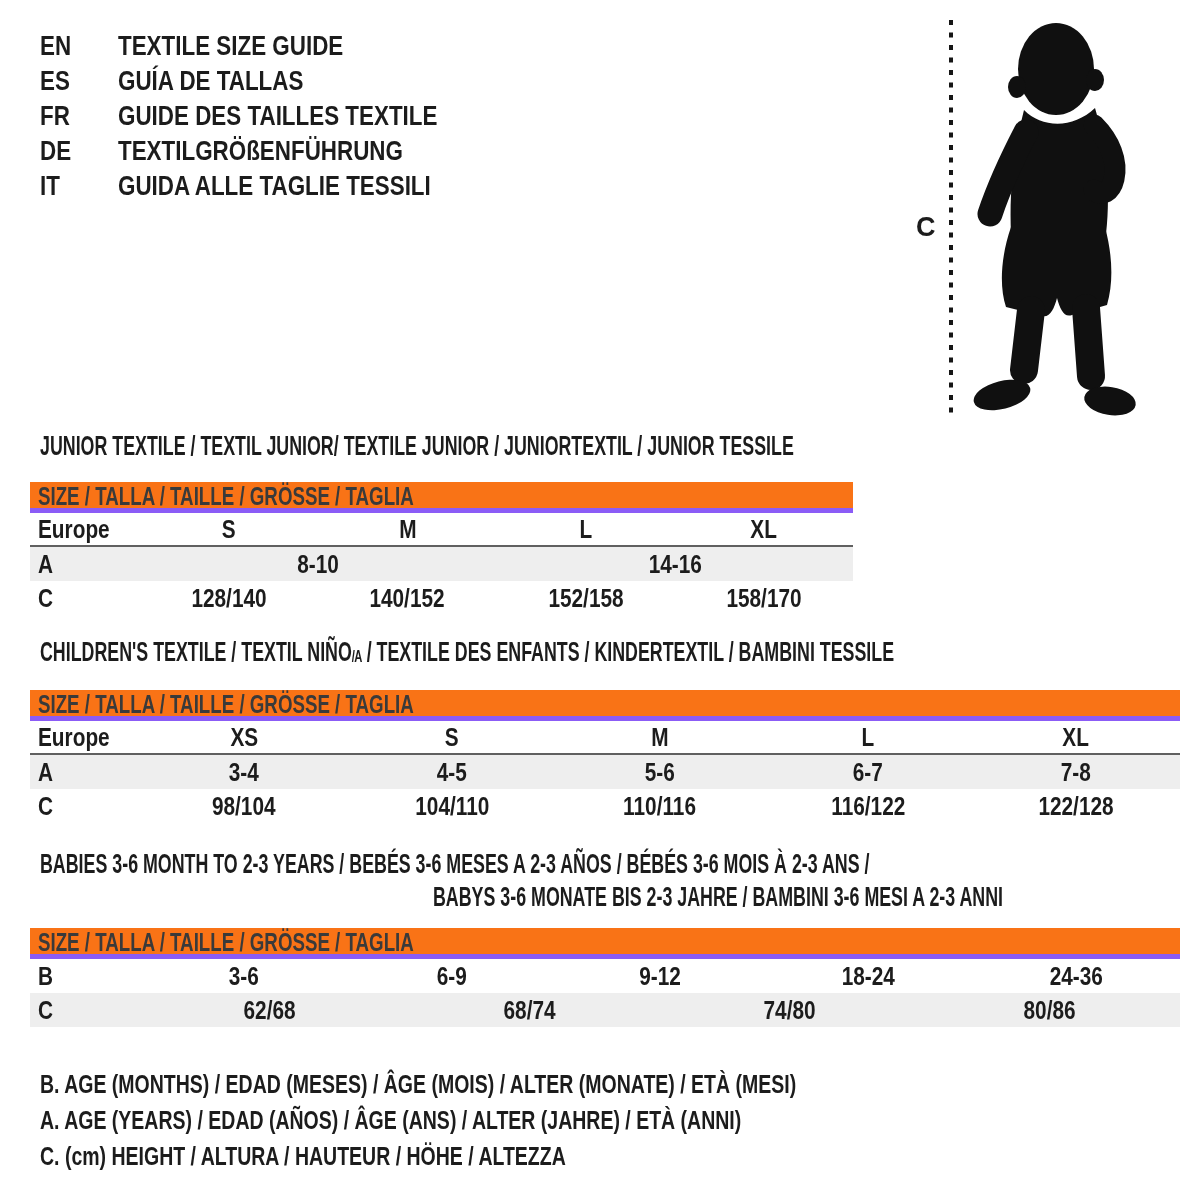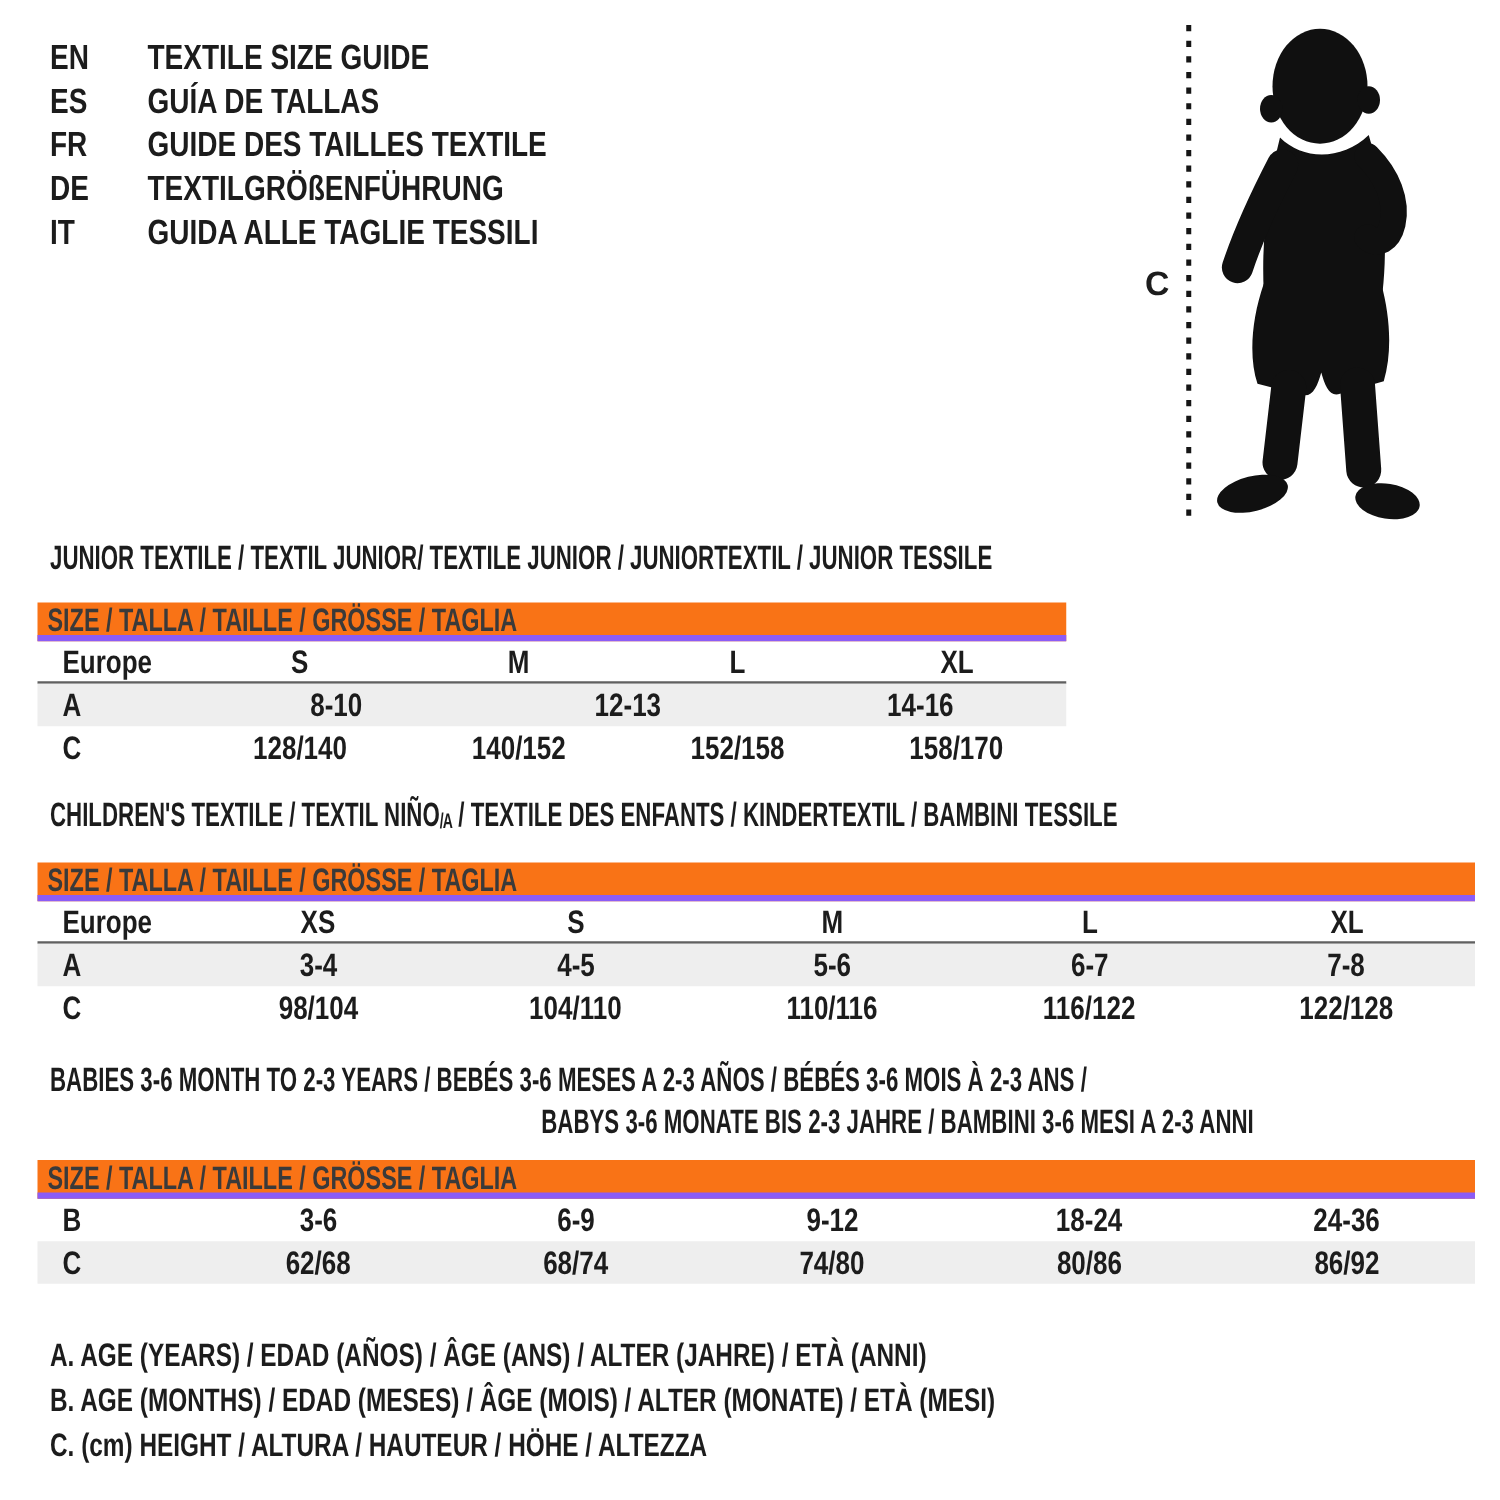--- a/index.html
+++ b/index.html
@@ -33,21 +33,21 @@
   
   .size-table { position:absolute; left:30px; }
   .size-bar {
     height:31px; box-sizing:border-box; background:#f97316;
     border-bottom:5px solid #8b5cf6; line-height:28px; padding-left:8px;
     font-size:26px; color:#3a3a3a;
   }
   .trow { display:flex; height:34px; line-height:34px; font-size:26px; box-sizing:border-box; }
   .trow.rule { border-bottom:2px solid #606060; line-height:32px; }
   .trow.alt  { background:#eeeeee; }
-  .tlabel { width:110px; padding-left:8px; box-sizing:border-box;margin-left:12px; }
+  .tlabel { width:110px; padding-left:8px; box-sizing:border-box; }
   .tcell  { flex:1 1 0; text-align:center; }
 
   
   .legend { position:absolute; left:40px; top:1066px; }
   .legend-row { height:36px; line-height:36px; font-size:26px; }
 </style>
 </head>
 <body>
 
 <div class="canvas">
@@ -106,21 +106,20 @@
     <div class="trow rule">
       <div class="tlabel"><span class="cnd">Europe</span></div>
       <div class="tcell"><span class="cnd-c">S</span></div>
       <div class="tcell"><span class="cnd-c">M</span></div>
       <div class="tcell"><span class="cnd-c">L</span></div>
       <div class="tcell"><span class="cnd-c">XL</span></div>
     </div>
     <div class="trow alt">
       <div class="tlabel"><span class="cnd">A</span></div>
       <div class="tcell"><span class="cnd-c">8-10</span></div>
-      <div class="tcell"><span class="cnd-c">12-13</span></div>
       <div class="tcell"><span class="cnd-c">14-16</span></div>
     </div>
     <div class="trow">
       <div class="tlabel"><span class="cnd">C</span></div>
       <div class="tcell"><span class="cnd-c">128/140</span></div>
       <div class="tcell"><span class="cnd-c">140/152</span></div>
       <div class="tcell"><span class="cnd-c">152/158</span></div>
       <div class="tcell"><span class="cnd-c">158/170</span></div>
     </div>
   </div>
@@ -173,23 +172,22 @@
       <div class="tcell"><span class="cnd-c">9-12</span></div>
       <div class="tcell"><span class="cnd-c">18-24</span></div>
       <div class="tcell"><span class="cnd-c">24-36</span></div>
     </div>
     <div class="trow alt">
       <div class="tlabel"><span class="cnd">C</span></div>
       <div class="tcell"><span class="cnd-c">62/68</span></div>
       <div class="tcell"><span class="cnd-c">68/74</span></div>
       <div class="tcell"><span class="cnd-c">74/80</span></div>
       <div class="tcell"><span class="cnd-c">80/86</span></div>
-      <div class="tcell"><span class="cnd-c">86/92</span></div>
     </div>
   </div>
 
   <div class="legend">
+    <div class="legend-row"><span class="cnd-l">B. AGE (MONTHS) / EDAD (MESES) / ÂGE (MOIS) / ALTER (MONATE) / ETÀ (MESI)</span></div>
     <div class="legend-row"><span class="cnd-l">A. AGE (YEARS) / EDAD (AÑOS) / ÂGE (ANS) / ALTER (JAHRE) / ETÀ (ANNI)</span></div>
-    <div class="legend-row"><span class="cnd-l">B. AGE (MONTHS) / EDAD (MESES) / ÂGE (MOIS) / ALTER (MONATE) / ETÀ (MESI)</span></div>
     <div class="legend-row"><span class="cnd-l">C. (cm) HEIGHT / ALTURA / HAUTEUR / HÖHE / ALTEZZA</span></div>
   </div>
 
 </div>
 
 </body></html>

